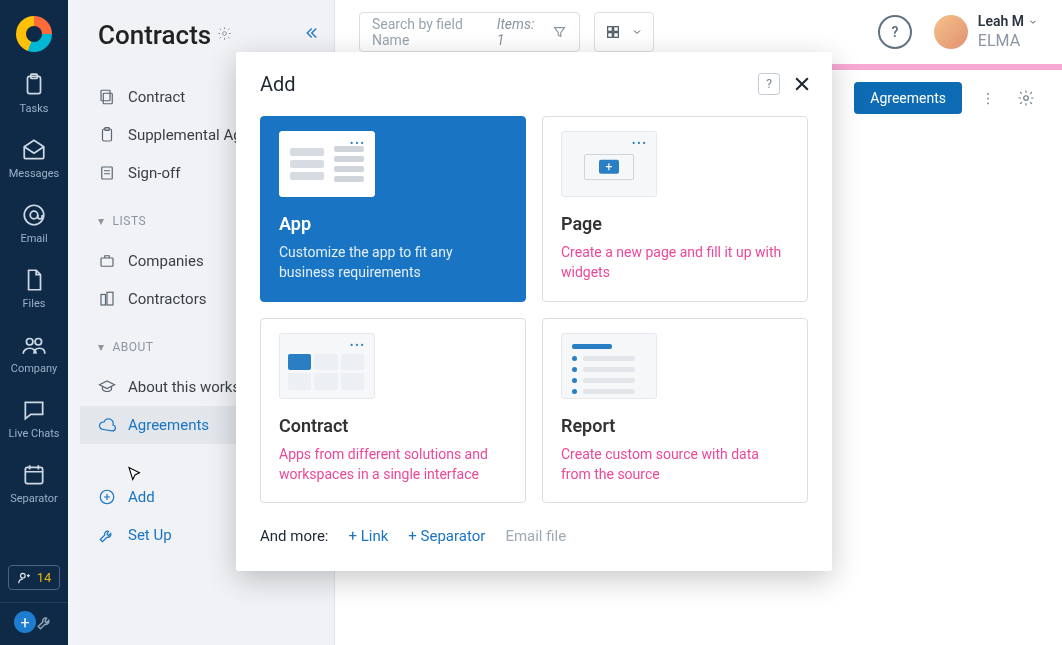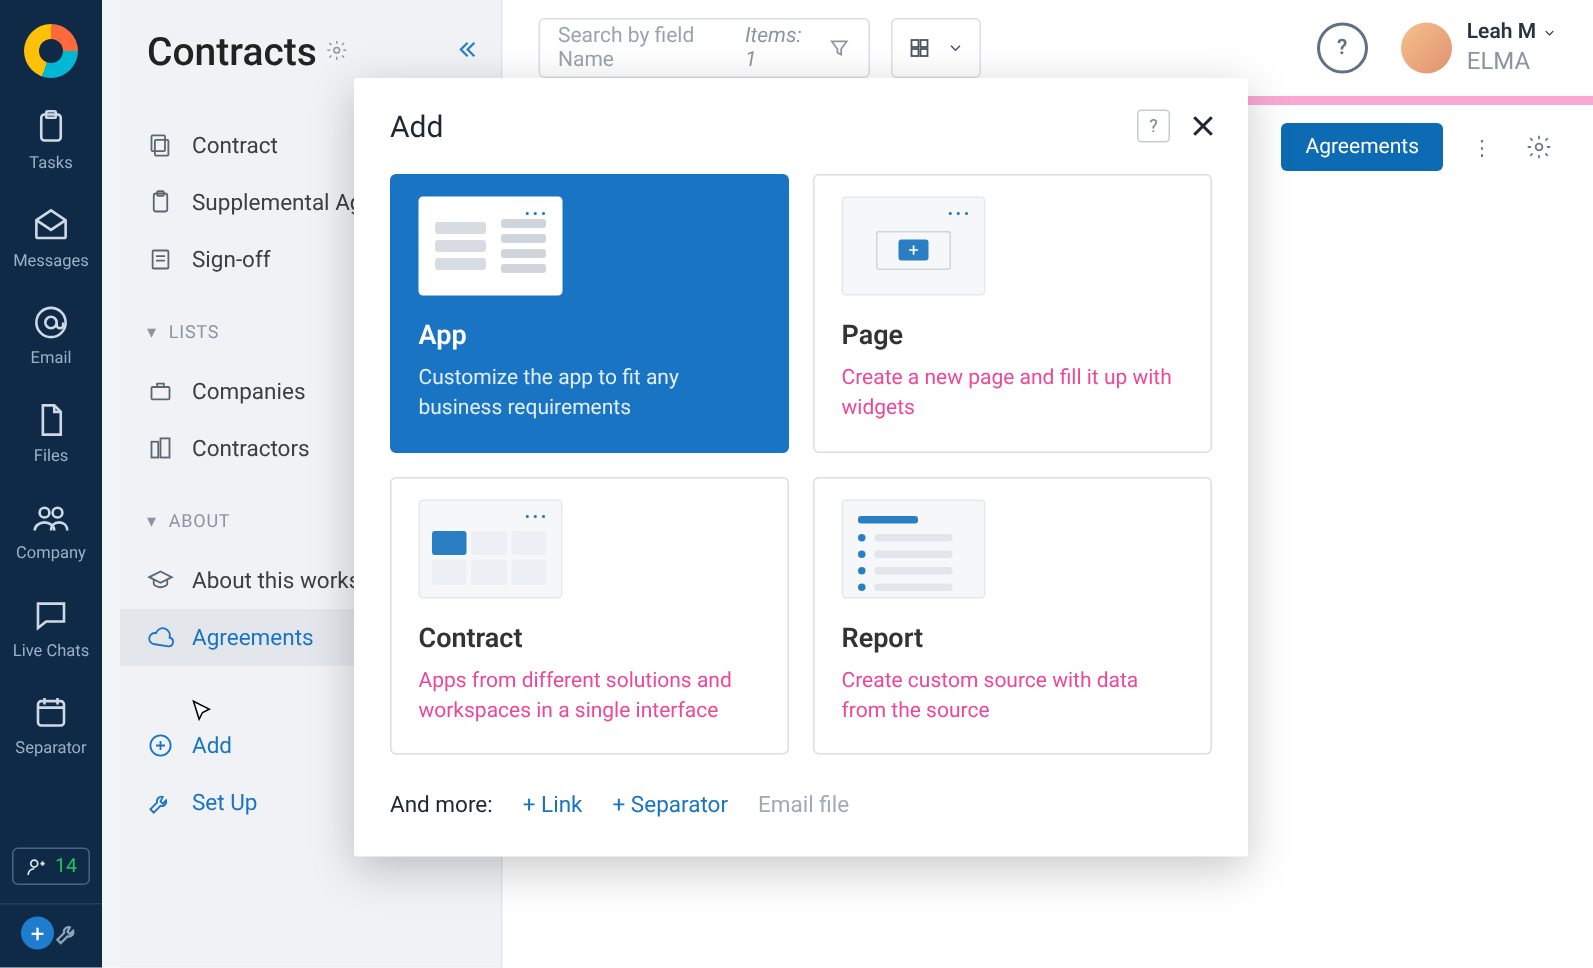--- a/index.html
+++ b/index.html
@@ -41,21 +41,21 @@
   }
   .rail-item svg { width: 26px; height: 26px; stroke: #cfd9e4; fill: none; stroke-width: 1.6; }
   .rail-spacer { flex: 1; }
   .rail-badge {
     margin-bottom: 12px;
     border: 1px solid #4a6480;
     border-radius: 4px;
     padding: 4px 8px;
     font-size: 13px;
     display: flex; align-items: center; gap: 6px;
-    color: #22c55e;
+    color: #eab308;
   }
   .rail-bottom {
     width: 100%; display: flex; align-items: center; justify-content: space-between;
     padding: 8px 14px 12px;
     border-top: 1px solid rgba(255,255,255,.1);
   }
   .rail-plus { width: 22px; height: 22px; border-radius: 50%; background: #1f7dd0; color: #fff; display: flex; align-items: center; justify-content: center; font-size: 16px; }
 
   
   .sidebar {

